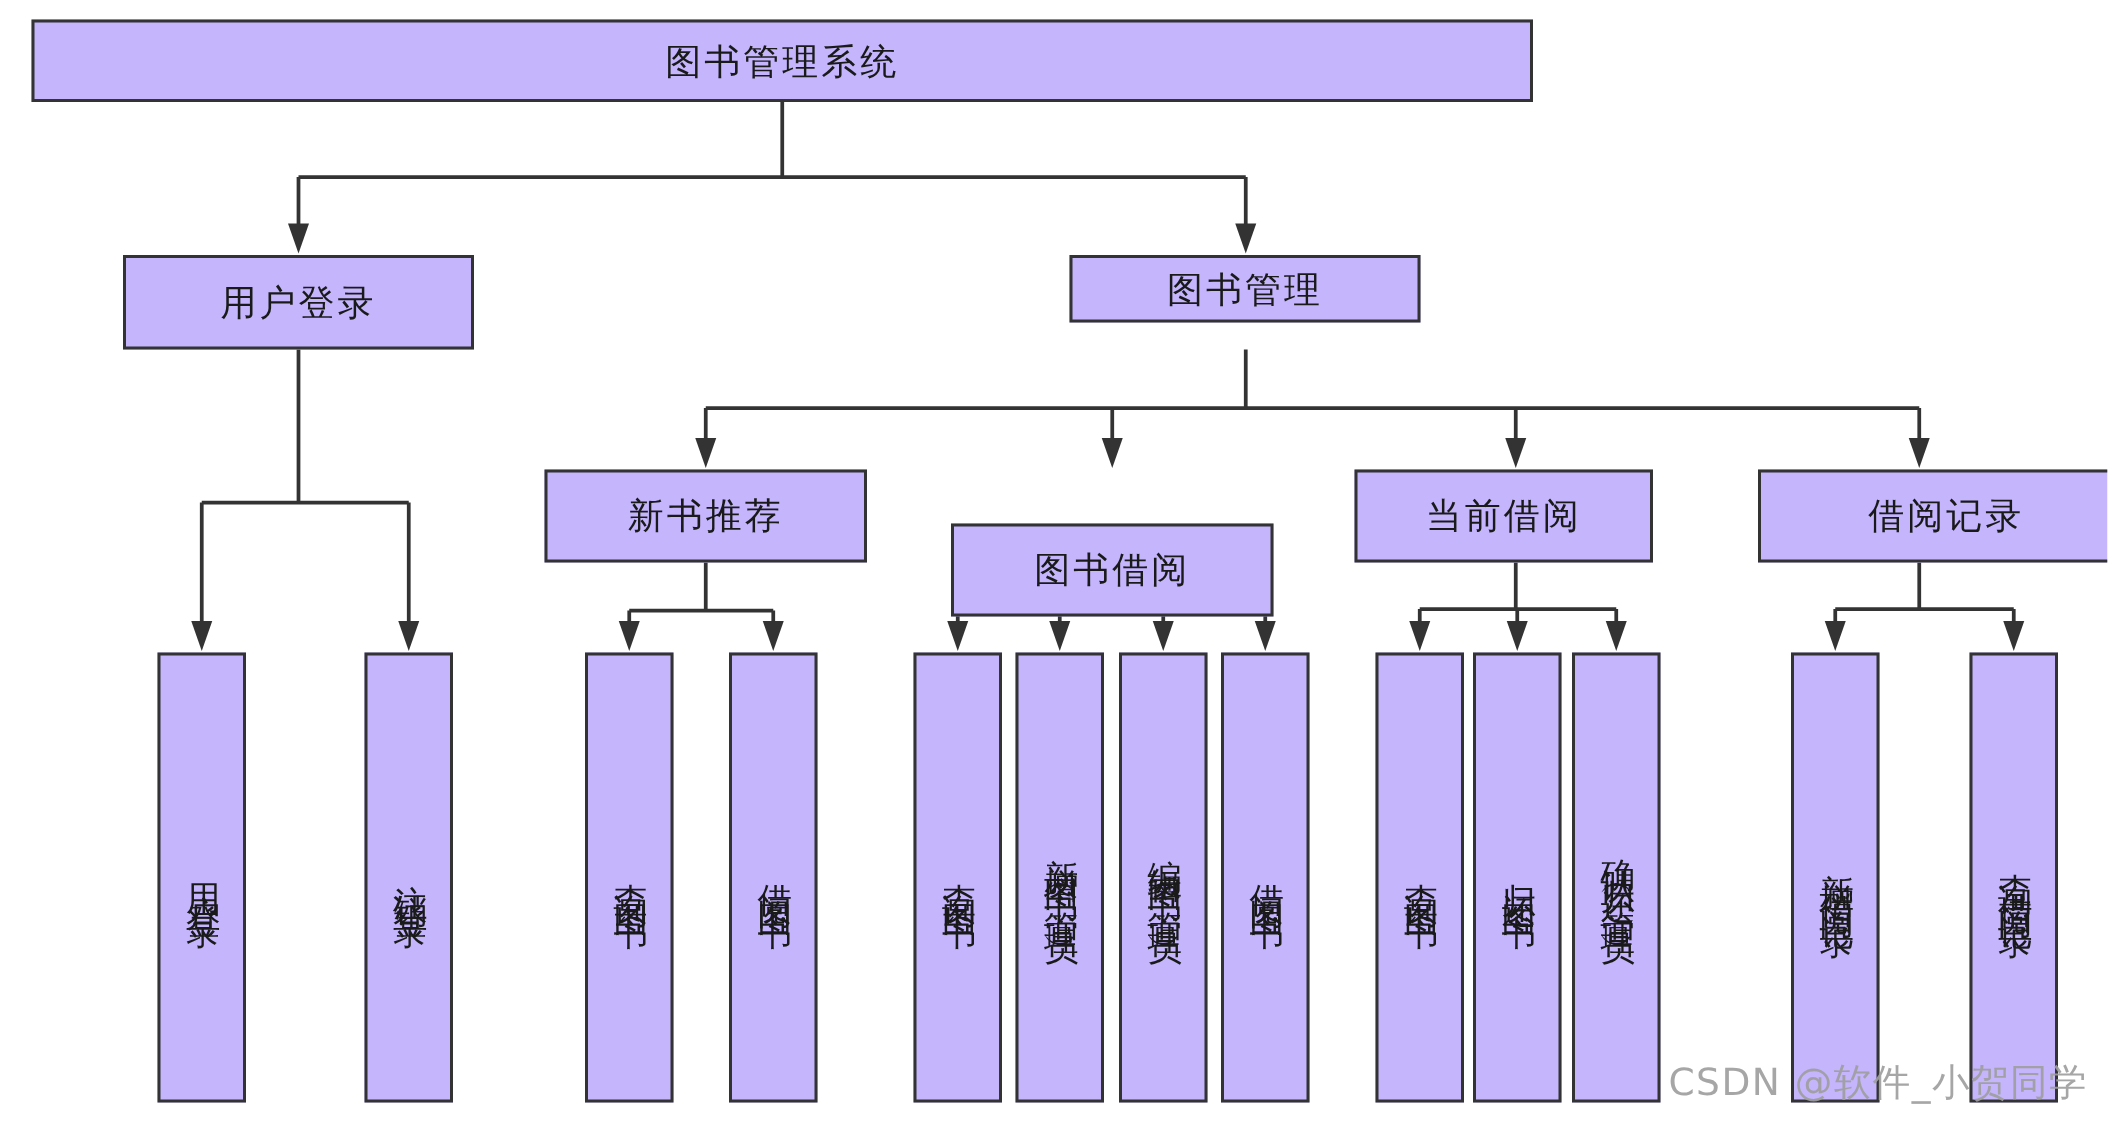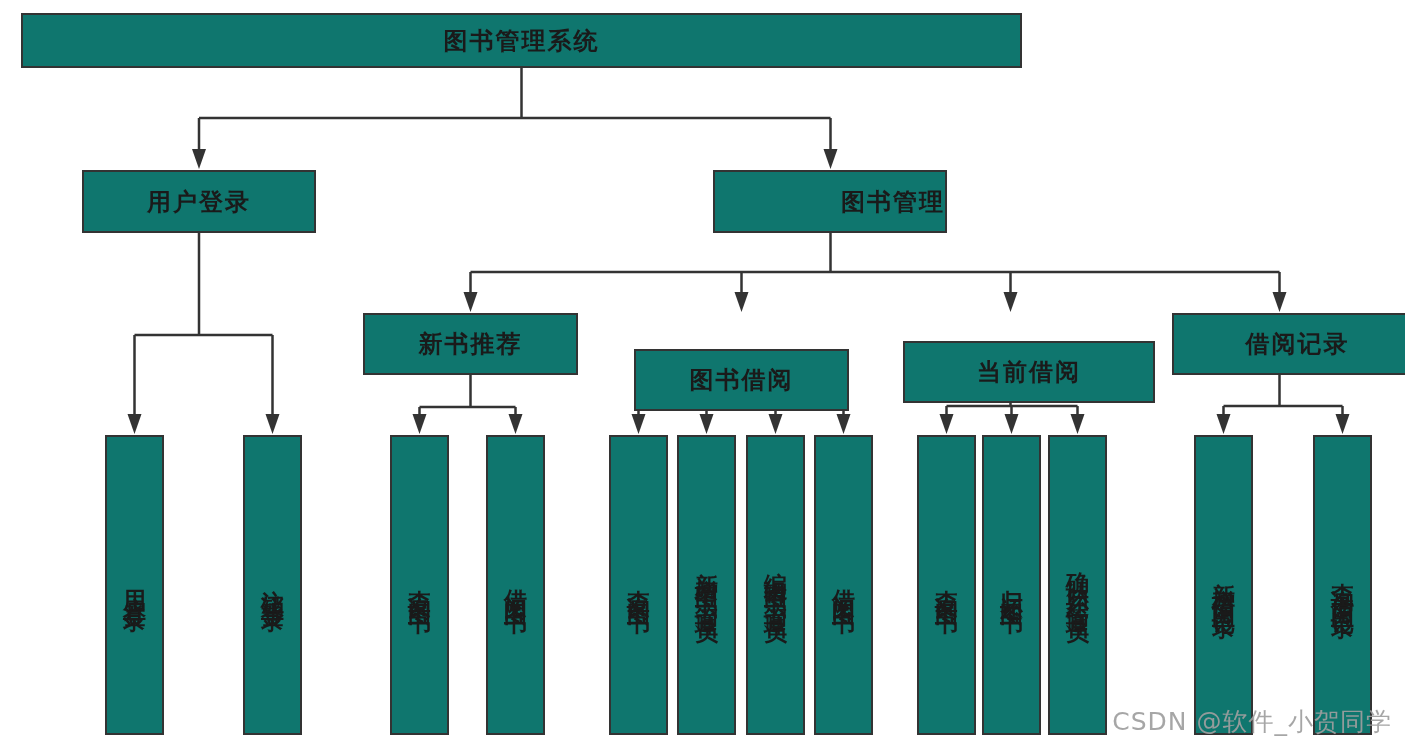--- a/index.html
+++ b/index.html
@@ -4,34 +4,34 @@
 <style>
   html,body{margin:0;padding:0;background:#ffffff;}
   #canvas{
     position:relative;width:1405px;height:747px;background:#ffffff;overflow:hidden;
     font-family:"DejaVu Sans","Liberation Sans",sans-serif;
   }
   #connectors{position:absolute;left:0;top:0;width:1405px;height:747px;}
   #connectors path{fill:none;stroke:#333333;stroke-width:2.5px;}
   #connectors polygon{fill:#333333;stroke:none;}
   .box{
-    position:absolute;box-sizing:border-box;border:2.5px solid #333333;background:#0f766e;
-    display:flex;align-items:center;justify-content:center;color:#1a1a1a;font-weight:bold;
+    position:absolute;box-sizing:border-box;border:2.5px solid #333333;background:#c4b5fd;
+    display:flex;align-items:center;justify-content:center;color:#1a1a1a;
   }
   .h-box{font-size:24px;letter-spacing:2px;white-space:nowrap;}
   .v-box{
     writing-mode:vertical-rl;text-orientation:mixed;
     font-size:23px;letter-spacing:7px;line-height:1;
   }
   .root-box{left:21px;top:13px;width:1001px;height:55px;}
   .n-user-login{left:82px;top:170px;width:234px;height:63px;}
-  .n-book-mgmt{left:713px;top:170px;width:234px;height:63px;justify-content:flex-end;}
+  .n-book-mgmt{left:713px;top:170px;width:234px;height:45px;}
   .n-new-book{left:363px;top:313px;width:215px;height:62px;}
   .n-book-borrow{left:634px;top:313px;width:215px;height:62px;margin-top:36px;}
-  .n-current-borrow{left:903px;top:313px;width:252px;height:62px;margin-top:28px;}
+  .n-current-borrow{left:903px;top:313px;width:199px;height:62px;}
   .n-borrow-record{left:1172px;top:313px;width:251px;height:62px;}
   .leaf{top:435px;width:59px;height:300px;}
   .l-login{left:105px;}   .l-logout{left:243px;}
   .l-nb-query{left:390px;}.l-nb-borrow{left:486px;}
   .l-bb-query{left:609px;}.l-bb-add{left:677px;}.l-bb-edit{left:746px;}.l-bb-borrow{left:814px;}
   .l-cb-query{left:917px;}.l-cb-return{left:982px;}.l-cb-confirm{left:1048px;}
   .l-br-add{left:1194px;} .l-br-query{left:1313px;}
   .watermark{
     position:absolute;right:13px;bottom:9px;font-size:25px;color:rgba(158,158,158,0.92);
     letter-spacing:1px;white-space:nowrap;z-index:5;

